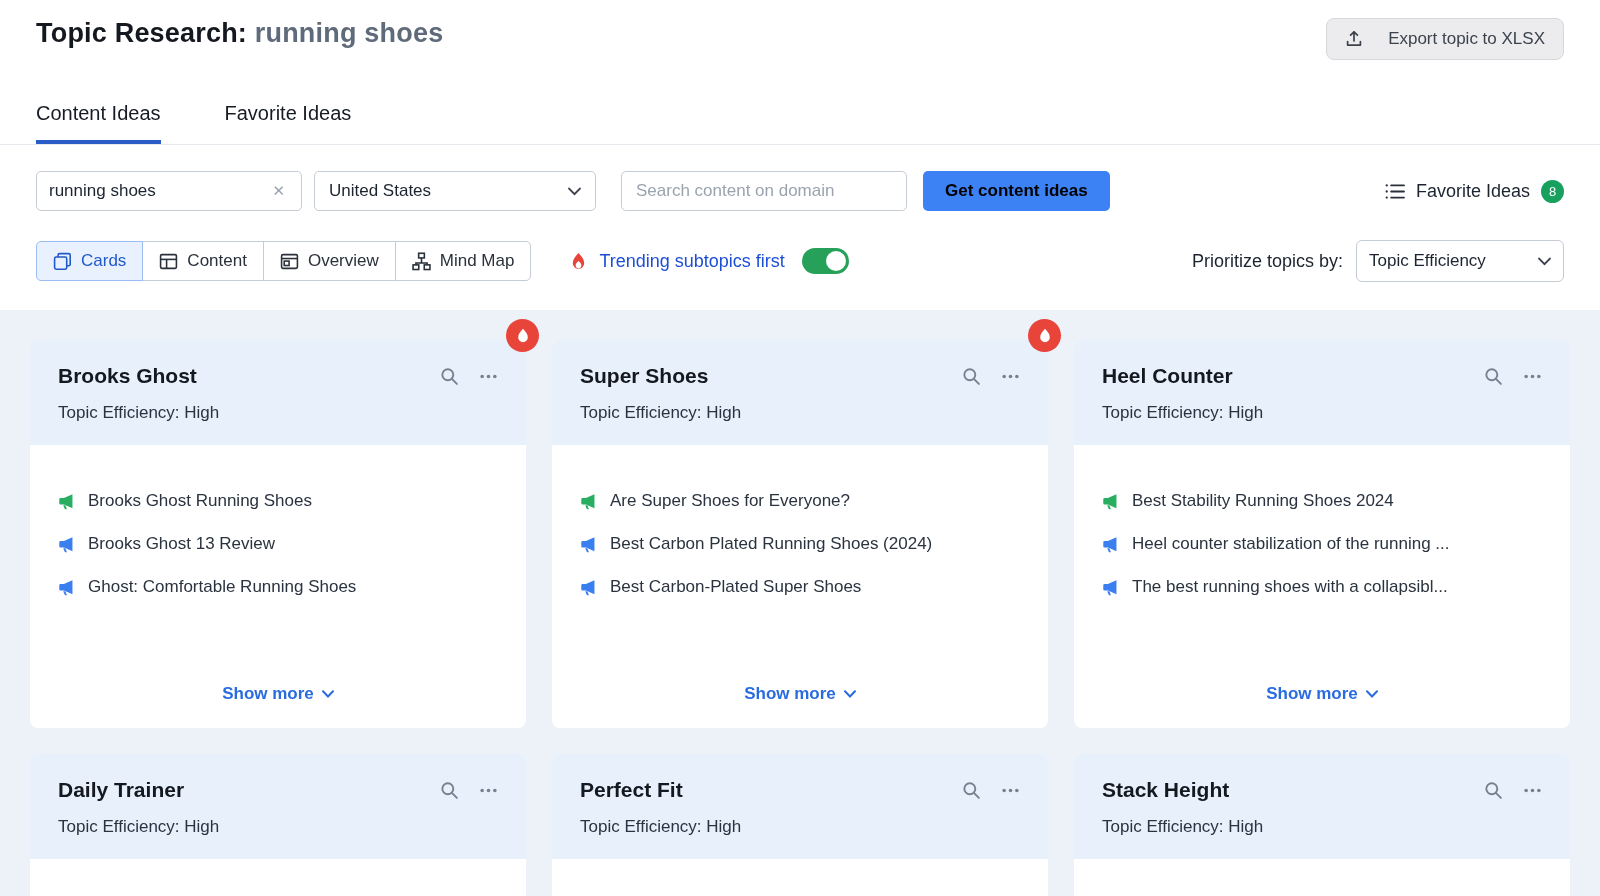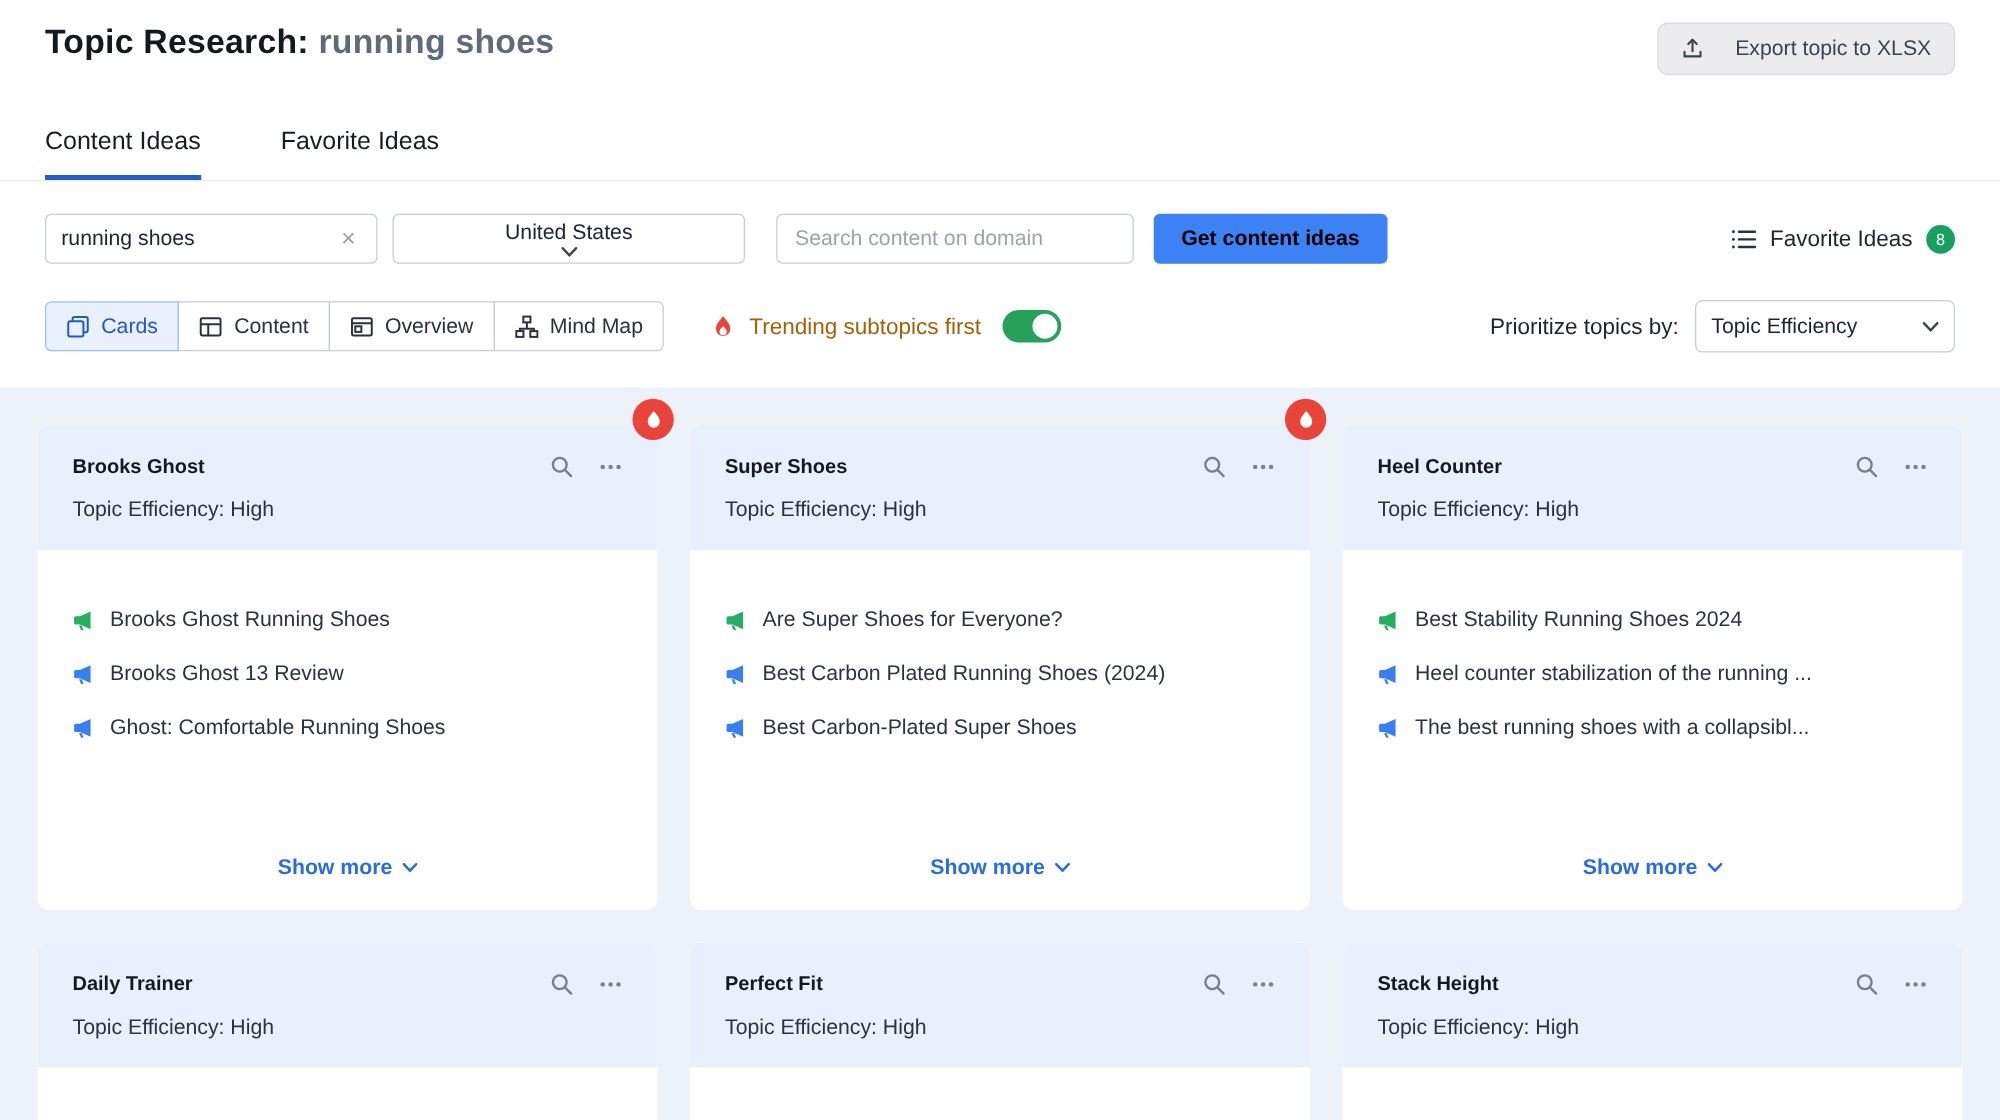--- a/index.html
+++ b/index.html
@@ -30,21 +30,21 @@
 
   
   .search-row { margin-top: 26px; padding: 0 36px; display: flex; align-items: center; }
   .field {
     height: 40px; border: 1px solid #c6ccd4; border-radius: 5px; background: #fff;
     display: flex; align-items: center; font-size: 17px; color: #1c2430;
   }
   .query-wrap { width: 266px; padding: 0 12px; justify-content: space-between; }
   .query-wrap input { border: none; outline: none; font: inherit; color: #1c2430; width: 200px; background: transparent; }
   .clear-x { color: #9aa3ae; font-size: 15px; cursor: pointer; padding: 2px 4px; }
-  .country-select { width: 282px; margin-left: 12px; padding: 4px 14px; justify-content: space-between; cursor: pointer; flex-direction: column; }
+  .country-select { width: 282px; margin-left: 12px; padding: 16px 14px; justify-content: space-between; cursor: pointer; }
   .chev { width: 13px; height: 9px; color: #3c434d; flex: 0 0 auto; }
   .domain-input { width: 286px; margin-left: 25px; padding: 0 14px; }
   .domain-input input { border: none; outline: none; font: inherit; width: 100%; background: transparent; }
   .domain-input input::placeholder { color: #9aa3ae; }
   .primary-btn {
     margin-left: 16px; height: 40px; padding: 0 22px; border: none; border-radius: 5px;
     background: var(--accent-blue, #3d82f4); color: #000000; font-size: 17px; font-weight: bold;
     font-family: inherit; cursor: pointer;
   }
   .fav-cluster { margin-left: auto; display: flex; align-items: center; gap: 11px; cursor: pointer; }
@@ -62,41 +62,41 @@
     display: flex; align-items: center; gap: 9px; height: 40px; padding: 0 16px;
     background: #fff; border: 1px solid #c6ccd4; margin-left: -1px;
     font-size: 17px; color: #2a313b; font-family: inherit; cursor: pointer; position: relative;
   }
   .seg-btn:first-child { margin-left: 0; border-radius: 5px 0 0 5px; }
   .seg-btn:last-child { border-radius: 0 5px 5px 0; }
   .seg-btn svg { width: 19px; height: 19px; }
   .seg-btn.active { background: #e9f1fe; border-color: #9bbdf4; color: #2059c8; z-index: 1; border-radius: 5px 0 0 5px; }
   .trending-cluster { margin-left: 38px; display: flex; align-items: center; gap: 11px; }
   .flame-sm { width: 19px; height: 19px; color: var(--trending-red, #e8443a); }
-  .trending-label { font-size: 18px; color: #a16207; }
+  .trending-label { font-size: 18px; color: #1d4ed8; }
   .toggle { width: 47px; height: 26px; border-radius: 13px; background: #cfd6dd; position: relative; margin-left: 6px; cursor: pointer; }
   .toggle.on { background: var(--toggle-green, #27a05a); }
   .toggle .knob { position: absolute; top: 3px; left: 3px; width: 20px; height: 20px; border-radius: 50%; background: #fff; }
   .toggle.on .knob { left: 24px; }
   .prioritize-cluster { margin-left: auto; display: flex; align-items: center; gap: 13px; }
   .prioritize-label { font-size: 18px; color: #1c2430; }
   .prioritize-select { width: 208px; height: 42px; border-radius: 6px; padding: 0 12px; justify-content: space-between; cursor: pointer; }
 
   
   .grid-wrap { margin-top: 28px; flex: 1; background: #edf1f8; overflow: hidden; padding: 30px 30px 0; }
   .grid { display: grid; grid-template-columns: repeat(3, 1fr); gap: 26px; grid-auto-rows: 388px; }
   .card { background: #fff; border-radius: 8px; position: relative; display: flex; flex-direction: column; }
   .trend-badge {
     position: absolute; top: -21px; right: -13px; width: 33px; height: 33px; border-radius: 50%;
     background: var(--trending-red, #e8443a); display: flex; align-items: center; justify-content: center; z-index: 2;
   }
   .trend-badge svg { width: 16px; height: 16px; color: #fff; }
   .card-head { background: #e8f0fc; border-radius: 8px 8px 0 0; padding: 24px 28px 22px; }
   .card-head-top { display: flex; align-items: center; justify-content: space-between; }
-  .card-title { font-size: 16px; font-weight: bold; color: #14181f; }
+  .card-title { font-size: 21px; font-weight: bold; color: #14181f; }
   .card-actions { display: flex; align-items: center; gap: 20px; color: #76808f; }
   .icon-btn { cursor: pointer; display: flex; }
   .icon-btn svg { width: 19px; height: 19px; }
   .card-eff { margin-top: 15px; font-size: 17px; color: #2a333f; }
   .card-body { flex: 1; display: flex; flex-direction: column; padding: 46px 28px 20px; }
   .idea-list { display: flex; flex-direction: column; gap: 23px; }
   .idea { display: flex; align-items: center; gap: 13px; cursor: pointer; }
   .idea-icon { display: flex; flex: 0 0 auto; }
   .idea-icon svg { width: 17px; height: 17px; }
   .idea-icon.green { color: var(--idea-green, #27ae60); }

